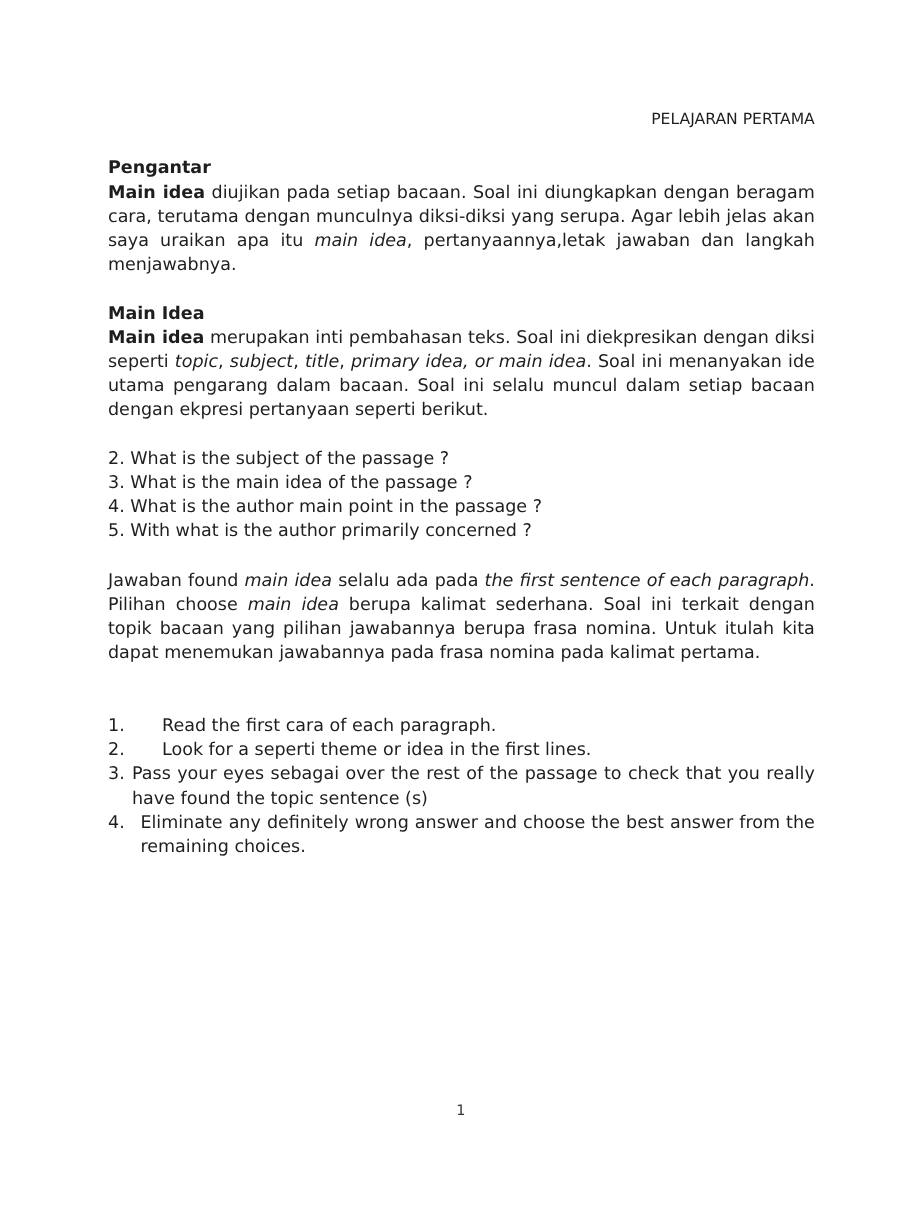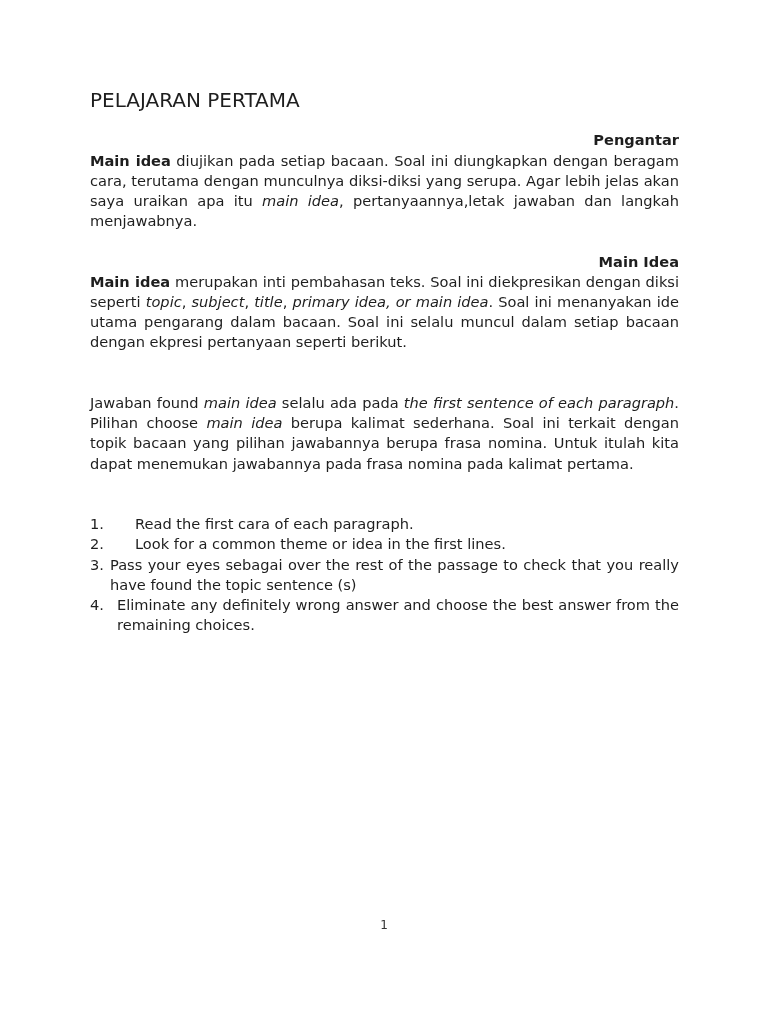--- a/index.html
+++ b/index.html
@@ -1,69 +1,73 @@
 <!DOCTYPE html>
 <html><head>
   <meta charset="utf-8">
   <style>
     html, body { margin: 0; padding: 0; background: #ffffff; }
     body {
       width: 768px; height: 1024px; position: relative; overflow: hidden;
       font-family: "DejaVu Sans", sans-serif; color: #1e1e1e;
     }
     .page { position: absolute; left: 90px; top: 90px; width: 589px; font-size: 14.6px; line-height: 20.2px; }
-    .title { text-align: left; font-size: 20px; line-height: 20.2px; }
+    .title { text-align: right; font-size: 13px; line-height: 20.2px; }
     .gap { height: 20.2px; }
     .just { text-align: justify; text-align-last: left; }
     b { font-weight: bold; }
     i { font-style: italic; }
     .qlist div { white-space: nowrap; }
     .steps .row { display: flex; }
     .steps .num { flex: 0 0 auto; }
     .steps .tab .num { width: 45px; }
     .steps .hang .num { width: 20px; }
     .steps .hang4 .num { width: 27px; }
     .steps .txt { flex: 1; text-align: justify; text-align-last: left; }
     .pagenum { position: absolute; left: 0; width: 768px; top: 918px; text-align: center; font-size: 12px; color: #333; }
-    .heading-label { font-weight: 600; text-align: right; }
+    .heading-label { font-weight: 600; }
   </style>
 </head>
 <body>
 
 <div class="page">
   <div class="title">
     <div>PELAJARAN PERTAMA</div>
   </div>
   <div class="gap"></div>
 
   <div class="heading-label">Pengantar</div>
   <div class="just"><b>Main idea</b><span> diujikan pada setiap bacaan. Soal ini diungkapkan dengan beragam cara, terutama dengan munculnya diksi-diksi yang serupa. Agar lebih jelas akan saya uraikan apa itu </span><i>main idea</i><span>, pertanyaannya,letak jawaban dan langkah menjawabnya.</span></div>
   <div class="gap"></div>
 
   <div class="heading-label">Main Idea</div>
   <div class="just"><b>Main idea</b><span> merupakan inti pembahasan teks. Soal ini diekpresikan dengan diksi seperti </span><i>topic</i><span>, </span><i>subject</i><span>, </span><i>title</i><span>, </span><i>primary idea, or main idea</i><span>. Soal ini menanyakan ide utama pengarang dalam bacaan. Soal ini selalu muncul dalam setiap bacaan dengan ekpresi pertanyaan seperti berikut.</span></div>
   <div class="gap"></div>
 
   <div class="qlist">
+    <div>2. What is the subject of the passage ?</div>
+    <div>3. What is the main idea of the passage ?</div>
+    <div>4. What is the author main point in the passage ?</div>
+    <div>5. With what is the author primarily concerned ?</div>
   </div>
   <div class="gap"></div>
 
   <div class="just"><span>Jawaban found </span><i>main idea</i><span> selalu ada pada </span><i>the first sentence of each paragraph</i><span>. Pilihan choose </span><i>main idea</i><span> berupa kalimat sederhana. Soal ini terkait dengan topik bacaan yang pilihan jawabannya berupa frasa nomina. Untuk itulah kita dapat menemukan jawabannya pada frasa nomina pada kalimat pertama.</span></div>
   <div class="gap"></div>
 
   <div class="gap"></div>
 
   <div class="steps">
     <div class="row tab">
       <span class="num">1.</span>
       <span class="txt">Read the first cara of each paragraph.</span>
     </div>
     <div class="row tab">
       <span class="num">2.</span>
-      <span class="txt">Look for a common theme or idea in the first lines.</span>
+      <span class="txt">Look for a seperti theme or idea in the first lines.</span>
     </div>
     <div class="row hang">
       <span class="num">3.</span>
       <span class="txt">Pass your eyes sebagai over the rest of the passage to check that you really have found the topic sentence (s)</span>
     </div>
     <div class="row hang4">
       <span class="num">4.</span>
       <span class="txt">Eliminate any definitely wrong answer and choose the best answer from the remaining choices.</span>
     </div>
   </div>

